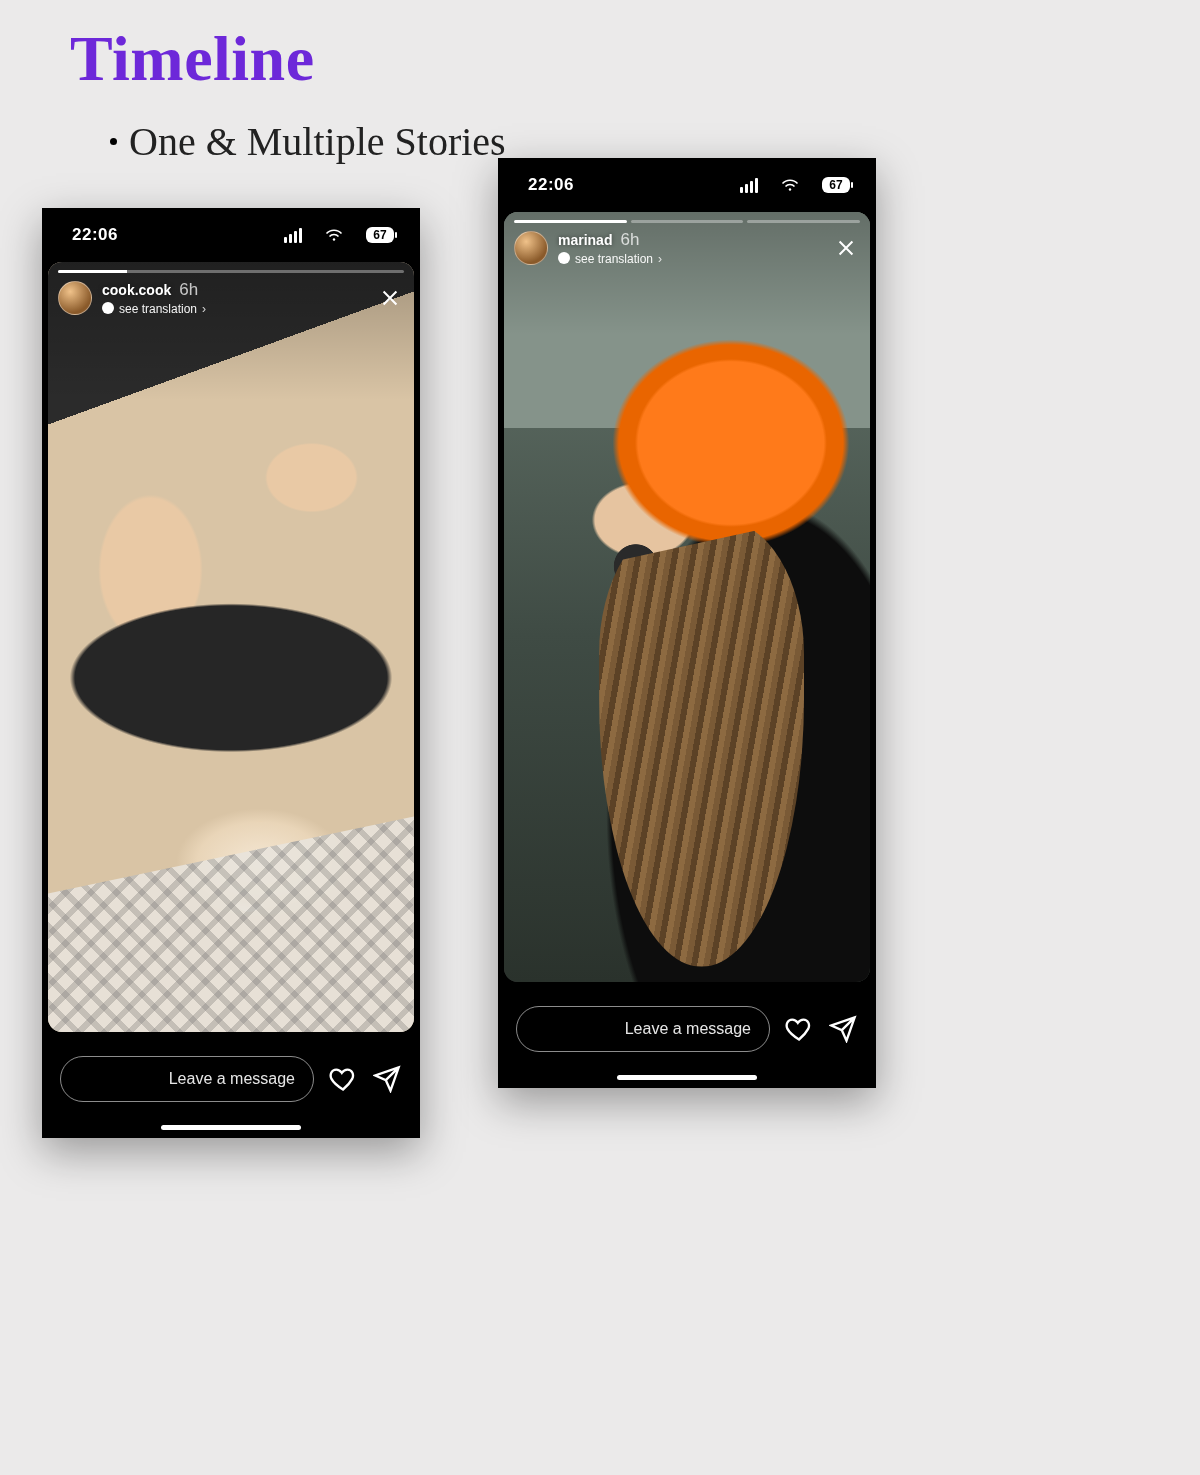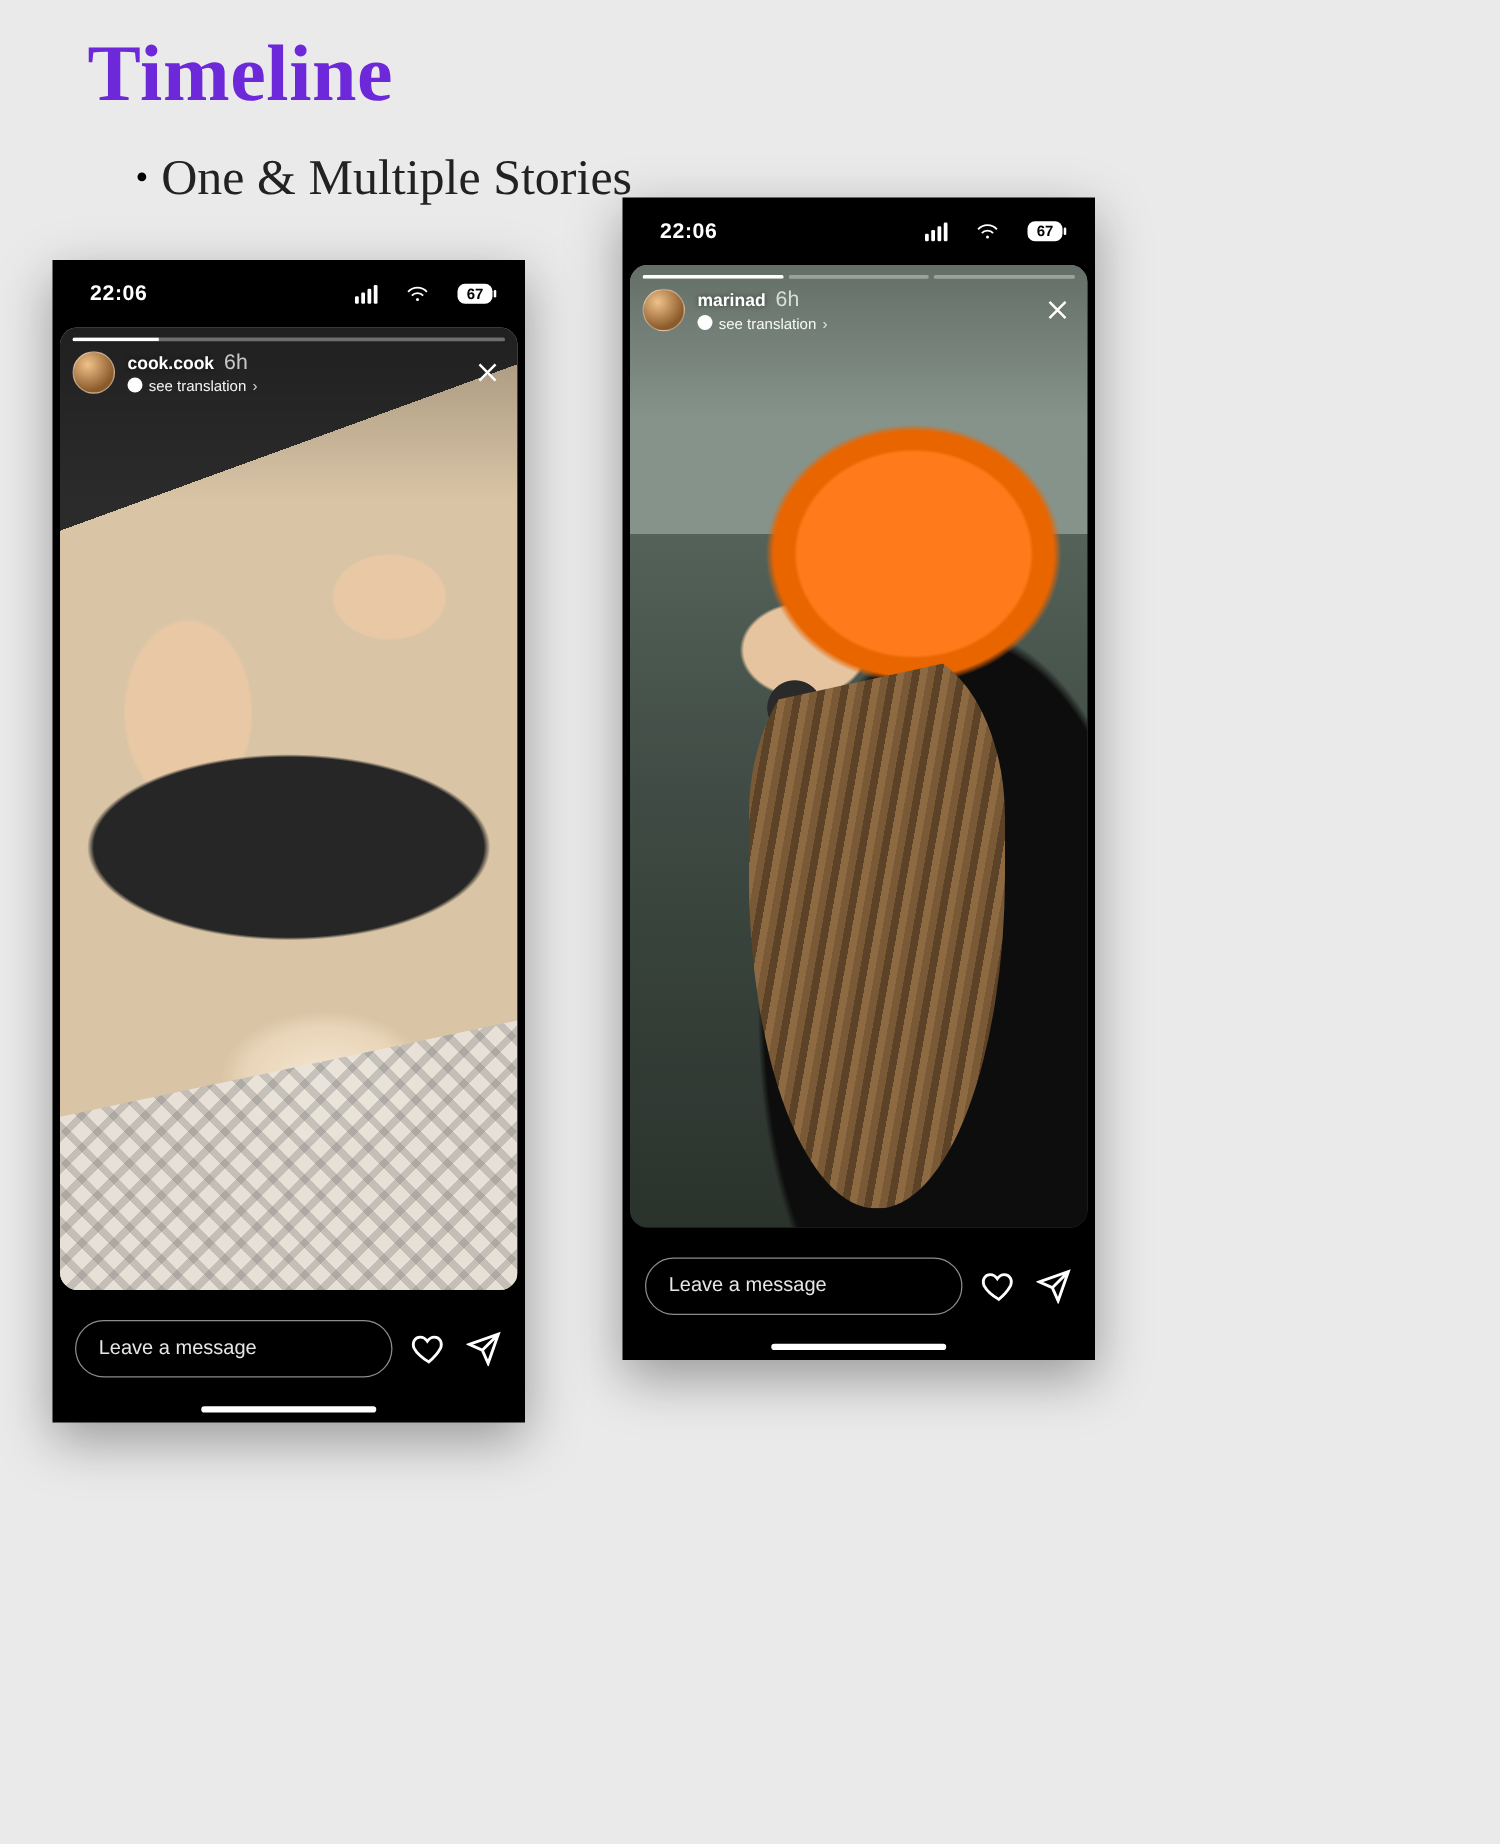--- a/index.html
+++ b/index.html
@@ -138,20 +138,21 @@
   .msg-input {
     flex:1;
     background:transparent;
     border:1.5px solid rgba(255,255,255,0.55);
     border-radius:26px;
     height:46px;
     color:#0ea5e9;
     font-size:16px;
     padding:0 18px;
     outline:none;
+    text-align:right;
   }
   .msg-input::placeholder { color:rgba(255,255,255,0.9);}
   .icon-btn {
     width:30px; height:30px;
     display:flex; align-items:center; justify-content:center;
     cursor:pointer;
   }
   .icon-btn svg { width:28px; height:28px; stroke:#fff; fill:none; stroke-width:2;}
 
   .home-indicator {

